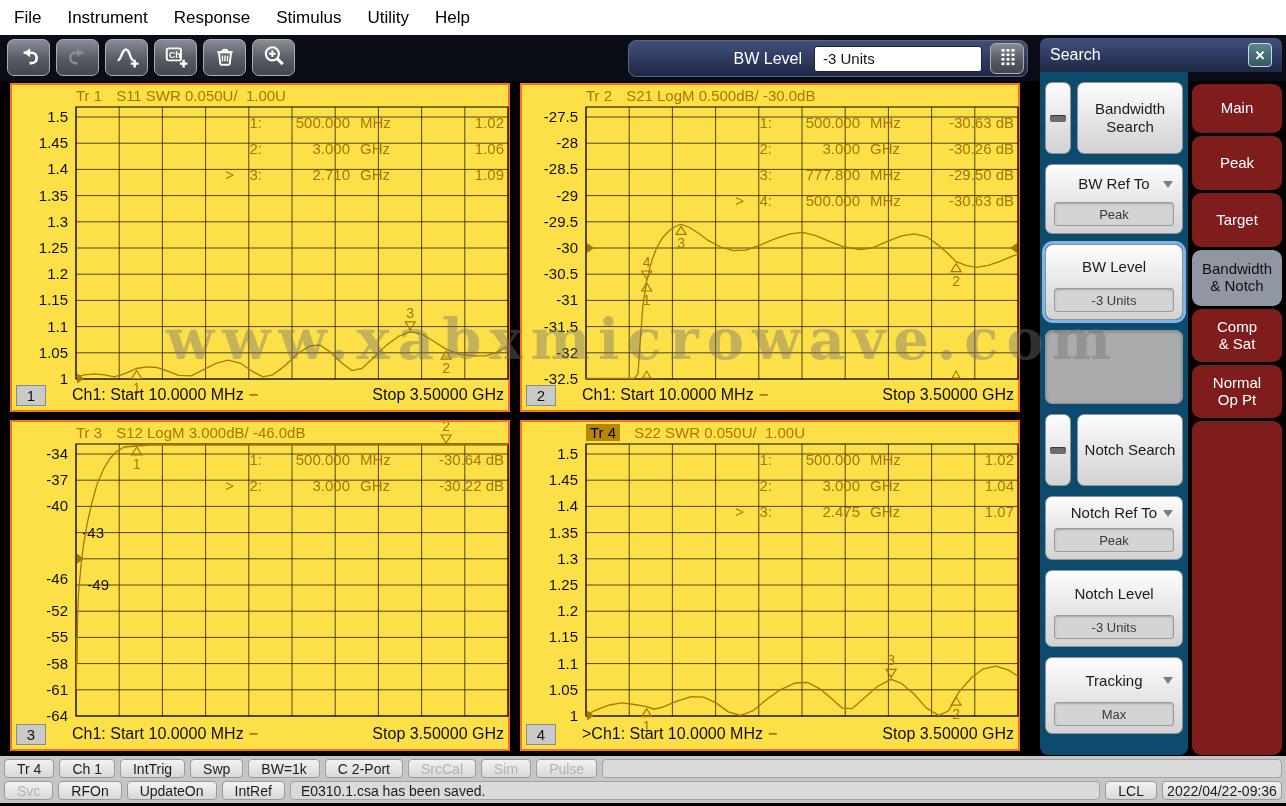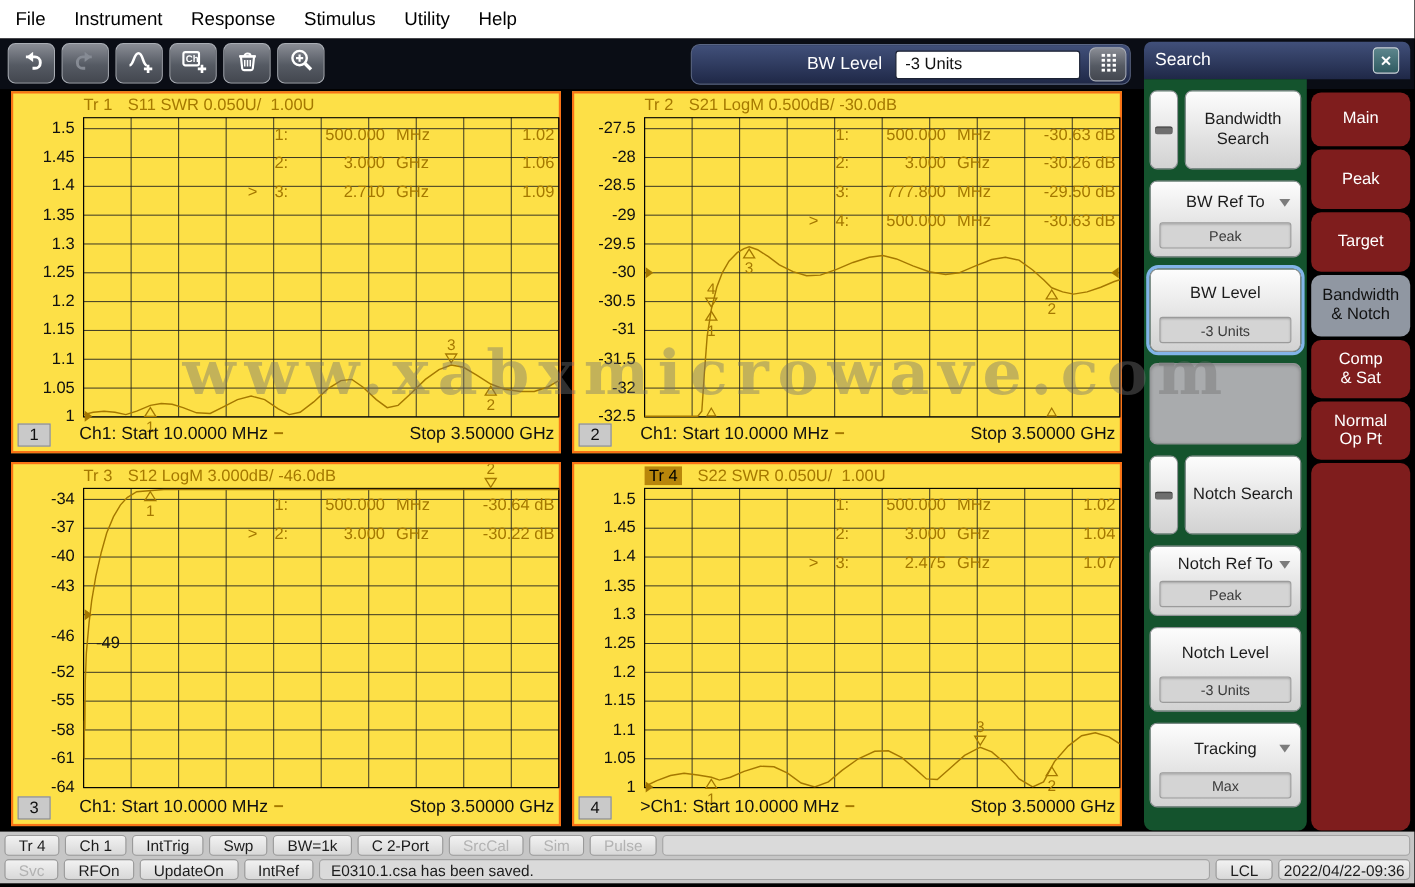--- a/index.html
+++ b/index.html
@@ -28,21 +28,21 @@
   .bw-keypad{width:34px;height:31px;margin:0 3px 0 8px;border-radius:6px;
     background:linear-gradient(#8a8d95,#555a63 55%,#43474f);border:1.5px solid #a9adb4;
     box-sizing:border-box;display:flex;align-items:center;justify-content:center;}
   
   .search-header{position:absolute;left:1040px;top:38px;width:242px;height:34px;
     background:linear-gradient(#41507a,#1f2847);border-radius:7px 7px 0 0;
     display:flex;align-items:center;color:#fff;font-size:16px;padding:0 10px;box-sizing:border-box;}
   .search-close{margin-left:auto;width:22px;height:22px;border:1px solid #cdd6da;border-radius:4px;
     background:linear-gradient(#5d868d,#2f5a61);color:#fff;font-size:13px;font-weight:bold;
     display:flex;align-items:center;justify-content:center;}
-  .panel{position:absolute;left:1040px;top:72px;width:148px;height:683px;background:#14532d;
+  .panel{position:absolute;left:1040px;top:72px;width:148px;height:683px;background:#0c4a6e;
     border-radius:0 0 8px 8px;display:flex;flex-direction:column;padding:10px 5px;gap:10px;box-sizing:border-box;}
   .sk-surface{background:linear-gradient(#fdfdfd,#dedede 70%,#d2d2d2);
     border:1px solid #8f9396;border-radius:7px;box-sizing:border-box;}
   .sk-row{display:flex;gap:6px;flex:none;}
   .sk-toggle{width:26px;flex:none;display:flex;align-items:center;justify-content:center;}
   .sk-slot{width:16px;height:7px;background:#6e6e6e;border-radius:2px;box-shadow:inset 0 1px 1px rgba(0,0,0,.5);}
   .sk-main{flex:1;display:flex;align-items:center;justify-content:center;text-align:center;
     font-size:15px;color:#1b1b1b;line-height:1.2;}
   .sk-btn{flex:none;display:flex;flex-direction:column;box-sizing:border-box;}
   .sk-label-row{flex:1;display:flex;align-items:center;justify-content:center;position:relative;
@@ -418,21 +418,21 @@
         <span class="ft-dash">−</span>
         <span class="ft-spacer"></span>
         <span>Stop  3.50000 GHz</span>
       </div>
     </div>
     <div class="plot" style="left: 10px; top: 420px; width: 500px; height: 331px;">
       <div class="plot-title"><span class="tr-label">Tr 3</span><span>S12 LogM 3.000dB/ -46.0dB</span></div>
       <div class="ylab" style="top: 23px;">-34</div>
       <div class="ylab" style="top: 49.2px;">-37</div>
       <div class="ylab" style="top: 75.4px;">-40</div>
-      <div class="ylab" style="top: 101.6px;">-43</div>
+      <div class="ylab" style="top: 101.6px; margin-left: 36px;">-43</div>
       <div class="ylab" style="top: 127.8px; margin-top: 20px;">-46</div>
       <div class="ylab" style="top: 154px; padding-left: 41px;">-49</div>
       <div class="ylab" style="top: 180.2px;">-52</div>
       <div class="ylab" style="top: 206.4px;">-55</div>
       <div class="ylab" style="top: 232.6px;">-58</div>
       <div class="ylab" style="top: 258.8px;">-61</div>
       <div class="ylab" style="top: 285px;">-64</div>
       <svg class="plot-svg" width="498" height="329" viewBox="0 0 498 329">
         <defs>
           <clipPath id="clip2">

